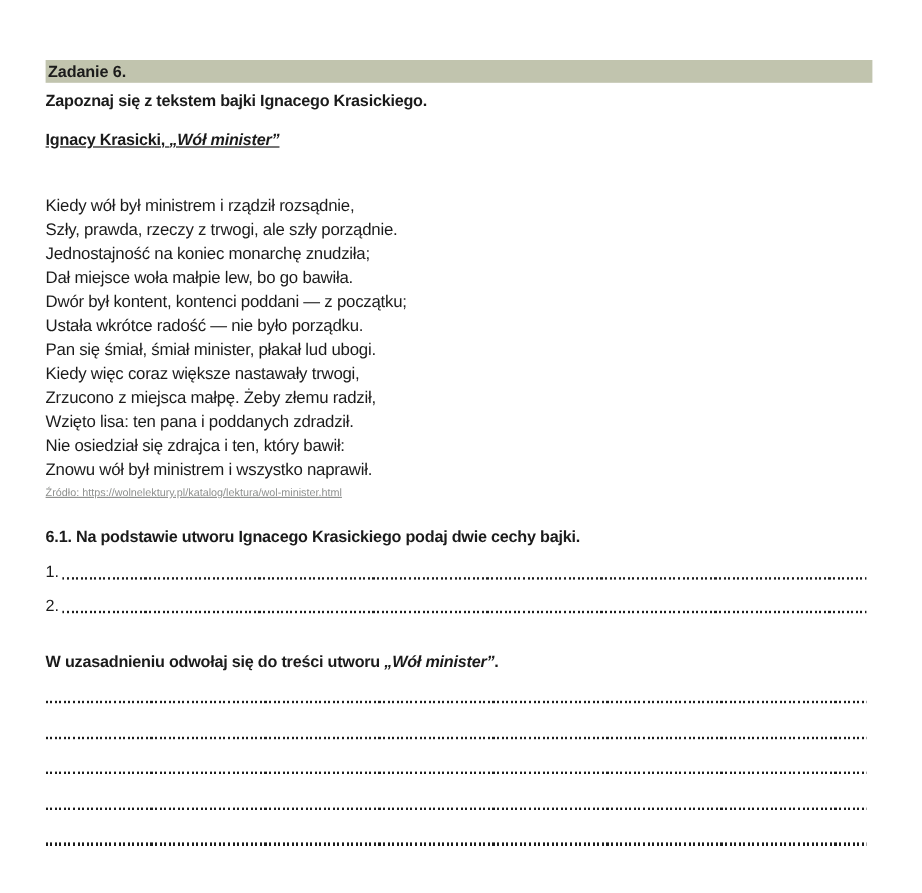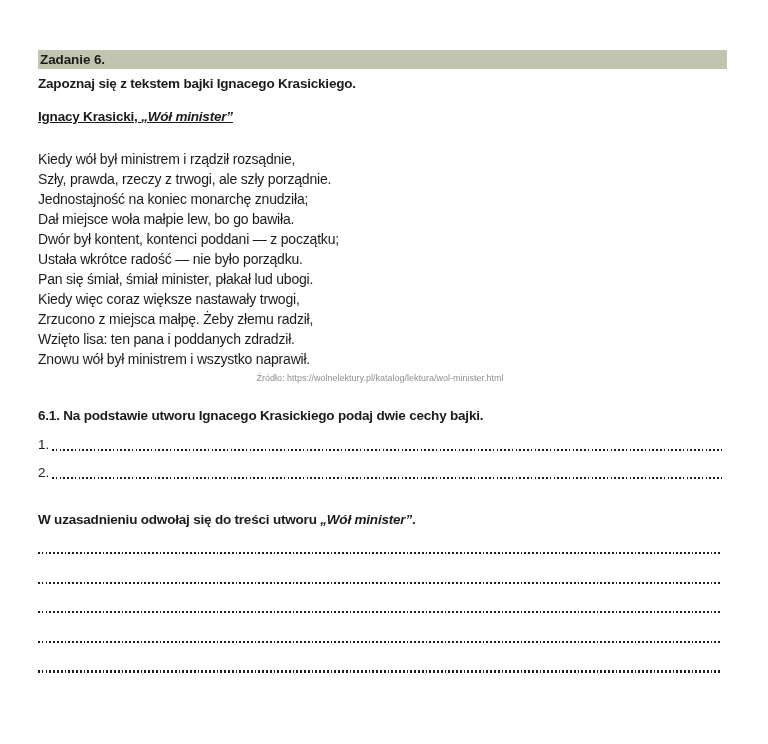--- a/index.html
+++ b/index.html
@@ -45,31 +45,32 @@
     font-weight: bold;
     font-size: 13.5px;
     line-height: 17px;
     letter-spacing: -0.2px;
     text-decoration: underline;
   }
   .author-line .work-title {
     font-style: italic;
   }
   .poem {
-    margin-top: 24px;
+    margin-top: 36px;
     font-size: 14px;
     line-height: 20px;
     letter-spacing: -0.2px;
   }
   .source {
     margin-top: 4px;
     font-size: 9px;
     line-height: 10px;
-    text-align: center;
+    text-align: left;
     color: #8f918f;
+    text-decoration: underline;
   }
   .q-heading {
     margin-top: 24px;
     font-weight: bold;
     font-size: 13.5px;
     line-height: 17px;
     letter-spacing: -0.2px;
   }
   .answer-row {
     display: flex;
@@ -130,20 +131,21 @@
       <div class="poem-line">Kiedy wół był ministrem i rządził rozsądnie,</div>
       <div class="poem-line">Szły, prawda, rzeczy z trwogi, ale szły porządnie.</div>
       <div class="poem-line">Jednostajność na koniec monarchę znudziła;</div>
       <div class="poem-line">Dał miejsce woła małpie lew, bo go bawiła.</div>
       <div class="poem-line">Dwór był kontent, kontenci poddani — z początku;</div>
       <div class="poem-line">Ustała wkrótce radość — nie było porządku.</div>
       <div class="poem-line">Pan się śmiał, śmiał minister, płakał lud ubogi.</div>
       <div class="poem-line">Kiedy więc coraz większe nastawały trwogi,</div>
       <div class="poem-line">Zrzucono z miejsca małpę. Żeby złemu radził,</div>
       <div class="poem-line">Wzięto lisa: ten pana i poddanych zdradził.</div>
+      <div class="poem-line">Nie osiedział się zdrajca i ten, który bawił:</div>
       <div class="poem-line">Znowu wół był ministrem i wszystko naprawił.</div>
     </div>
 
   <div class="source">Źródło: https://wolnelektury.pl/katalog/lektura/wol-minister.html</div>
 
   <div class="q-heading">6.1. Na podstawie utworu Ignacego Krasickiego podaj dwie cechy bajki.</div>
 
   <div class="answer-row row-1">
     <span class="answer-num">1.</span>
     <span class="dotline"></span>

